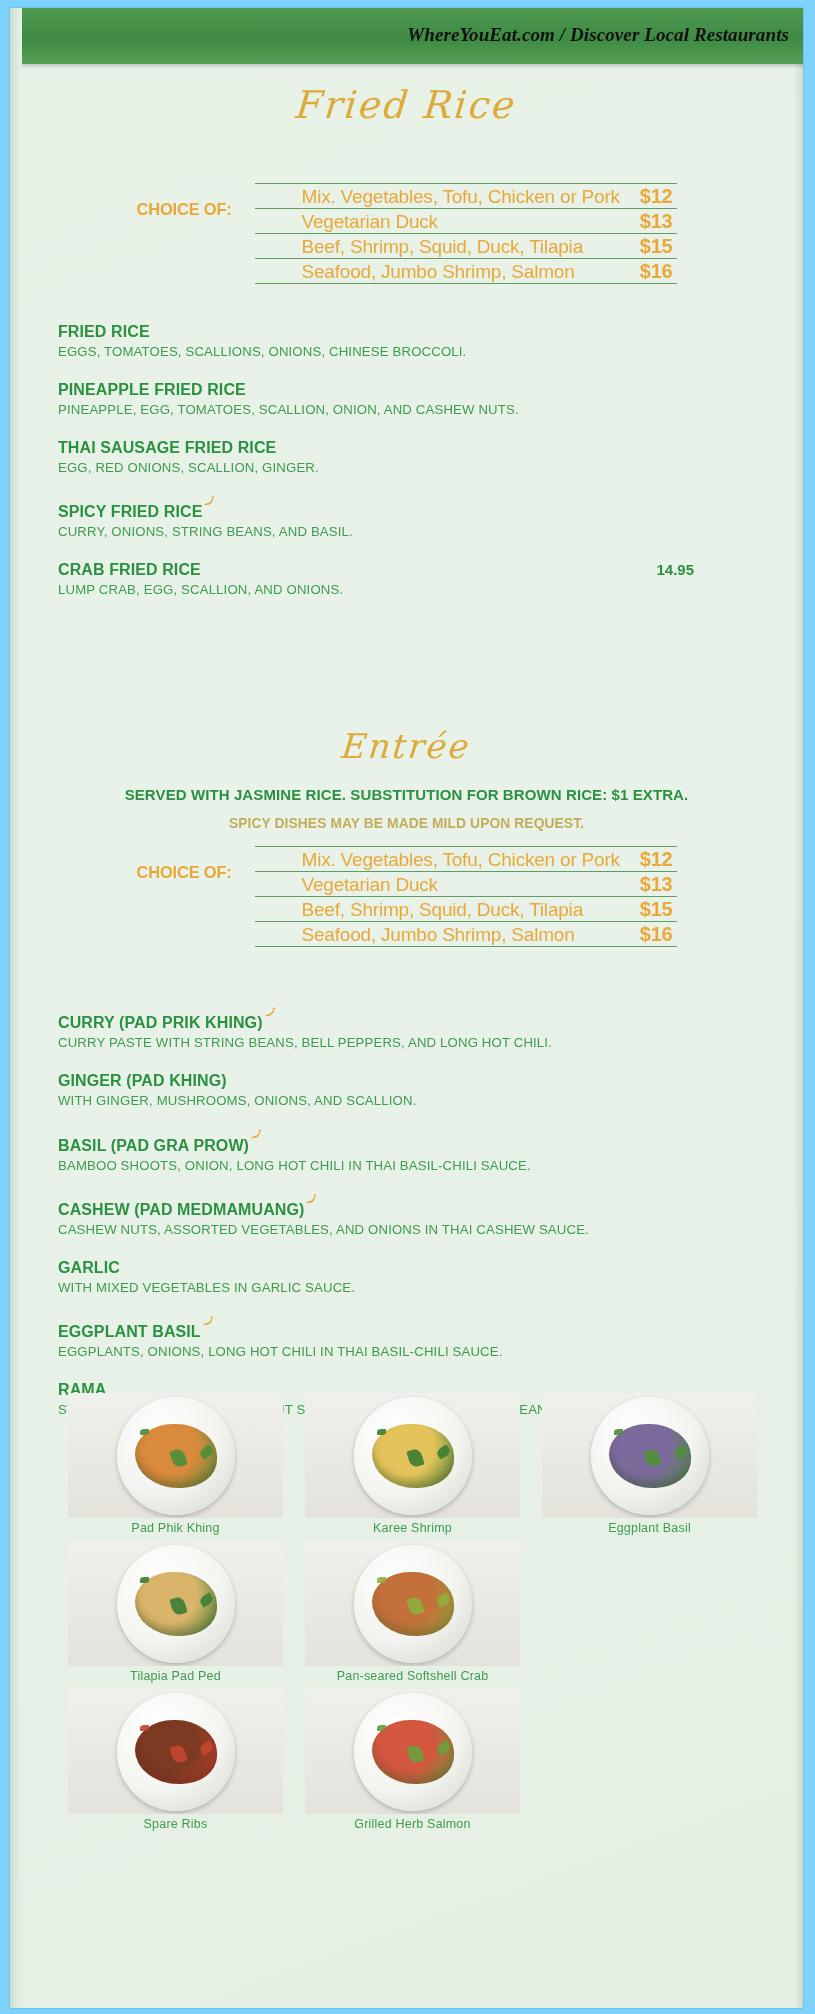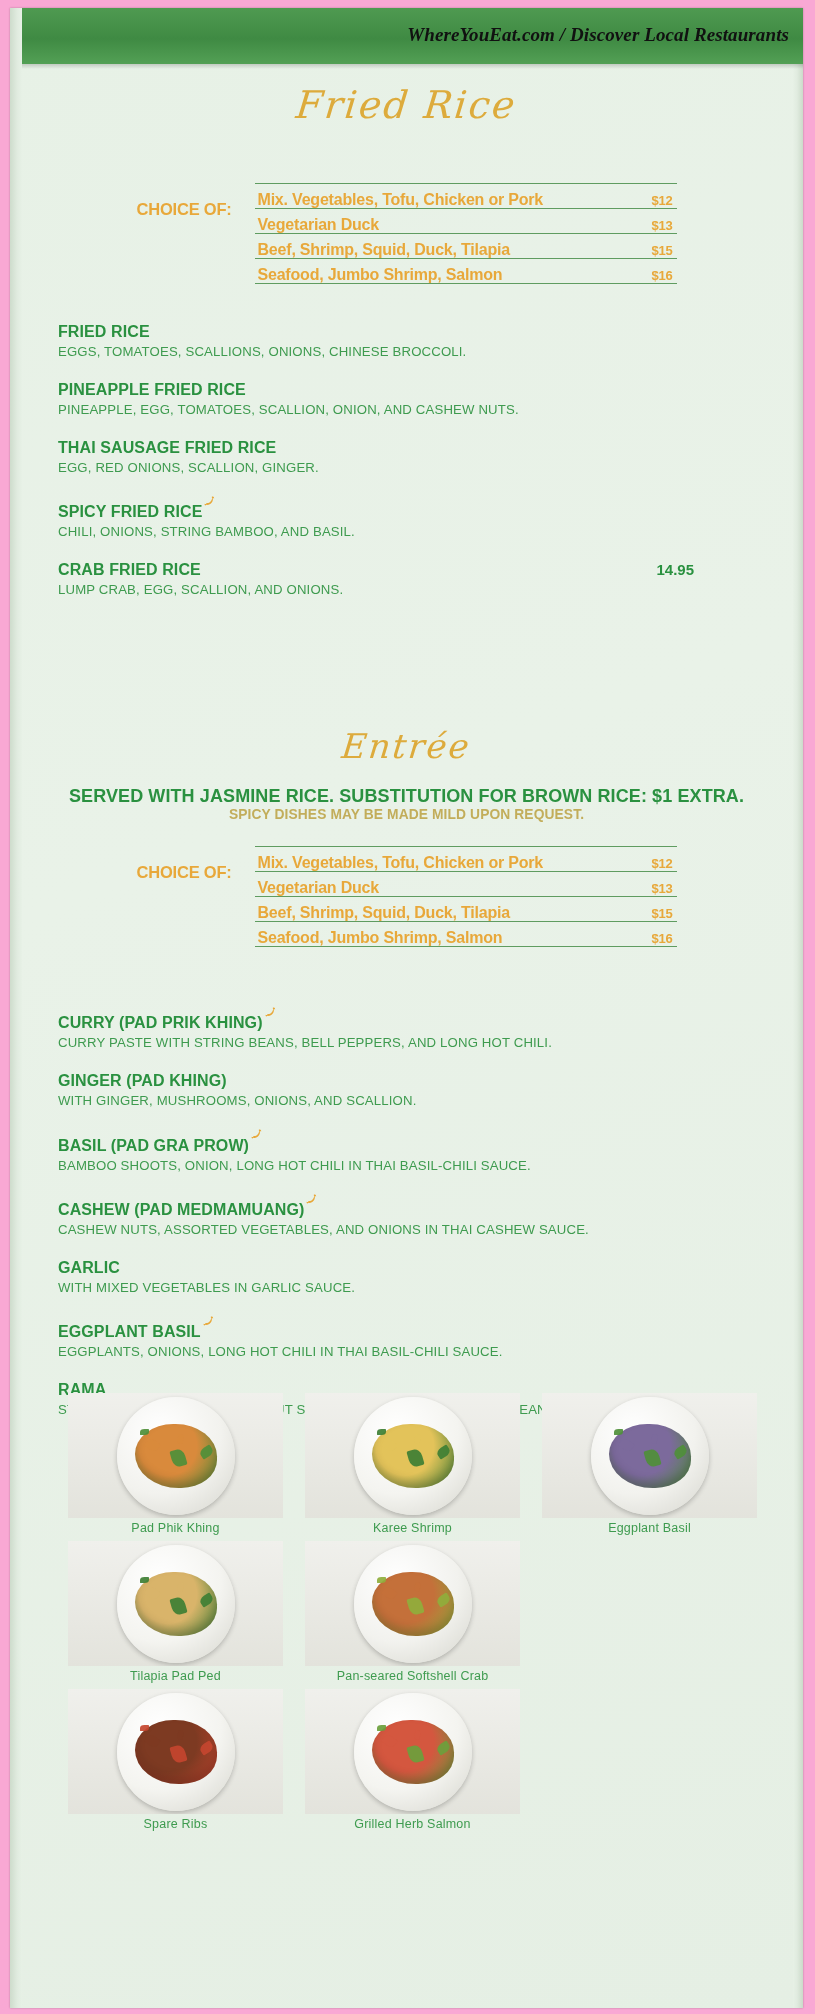--- a/index.html
+++ b/index.html
@@ -14,21 +14,21 @@
     overflow: hidden;
     position: relative;
   }
 
   
   #menu-page {
     position: absolute;
     left: 0; top: 0;
     width: 815px;
     height: 2014px;
-    background: #f9a8d4;
+    background: #7dd3fc;
   }
   .paper {
     position: absolute;
     left: 10px;
     top: 8px;
     width: 793px;
     height: 2000px;
     background: linear-gradient(160deg, #e7f1e6 0%, #e9f2e8 40%, #e5efe4 100%);
     box-shadow: 0 0 2px rgba(0,0,0,.25);
     overflow: hidden;
@@ -119,32 +119,32 @@
   .choice-row {
     display: flex;
     align-items: baseline;
     justify-content: space-between;
     border-bottom: 1.2px solid #5f9c60;
     padding: 1px 4px 2px 3px;
     height: 21px;
   }
   .choice-row:last-child { border-bottom: none; }
   .choice-name {
-    font-size: 16px;
-    font-weight: 700;
+    font-size: 19px;
+    font-weight: 400;
     color: #e8a83a;
     letter-spacing: -.2px;
     white-space: nowrap;
+    margin-left: 44px;
   }
   .choice-price {
-    font-size: 13px;
+    font-size: 20px;
     font-weight: 700;
     color: #e8a83a;
     letter-spacing: -.2px;
-    margin-top: 8px;
   }
 
   
   .dish-list { position: absolute; left: 0; width: 793px; }
   #fried-rice-dishes { top: 315px; }
   #entree-dishes { top: 1000px; }
 
   .dish {
     position: relative;
     margin: 0 0 22px 48px;
@@ -181,25 +181,25 @@
     margin-left: 1px;
     color: #e8a83a;
     font-size: 13px;
     line-height: 1;
     transform: translateY(-3px) rotate(-8deg);
   }
 
   
   .notes { position: absolute; left: 0; top: 778px; width: 793px; text-align: center; }
   .note-1 {
-    font-size: 18px;
+    font-size: 15px;
     font-weight: 700;
     color: #2a9140;
     letter-spacing: .1px;
-    margin-bottom: 0;
+    margin-bottom: 13px;
   }
   .note-2 {
     font-size: 13.8px;
     font-weight: 700;
     color: #c2ad5a;
     letter-spacing: .1px;
   }
 
   
   #photo-grid {
@@ -307,21 +307,21 @@
         <span class="dish-head">THAI SAUSAGE FRIED RICE</span>
         <span class="dish-price"></span>
         <div class="dish-desc">EGG, RED ONIONS, SCALLION, GINGER.</div>
       </div>
       <div class="dish">
         <span class="dish-head">SPICY FRIED RICE</span><span class="chili-icon"><svg width="14" height="14" viewBox="0 0 14 14">
               <path d="M3 10.5c2.6.6 5.3-.6 6.6-2.8.6-1 .8-2.2.6-3.3l1.4.6c.2-.6 0-1.3-.5-1.7-.5-.4-1.2-.4-1.7 0 .2.6.2 1.2 0 1.8-.5 1.6-1.8 2.9-3.4 3.4-.9.3-1.9.3-2.8 0z" fill="#e8a83a"></path>
               <path d="M1.6 10.9c1-.2 1.8-.8 2.2-1.6-.9.2-1.8.1-2.6-.3.1.7.2 1.4.4 1.9z" fill="#e8a83a"></path>
             </svg></span>
         <span class="dish-price"></span>
-        <div class="dish-desc">CHILI, ONIONS, STRING BAMBOO, AND BASIL.</div>
+        <div class="dish-desc">CURRY, ONIONS, STRING BEANS, AND BASIL.</div>
       </div>
       <div class="dish">
         <span class="dish-head">CRAB FRIED RICE</span>
         <span class="dish-price">14.95</span>
         <div class="dish-desc">LUMP CRAB, EGG, SCALLION, AND ONIONS.</div>
       </div>
     </div>
 
     <div class="script-title" id="entree-title">Entrée</div>
 

